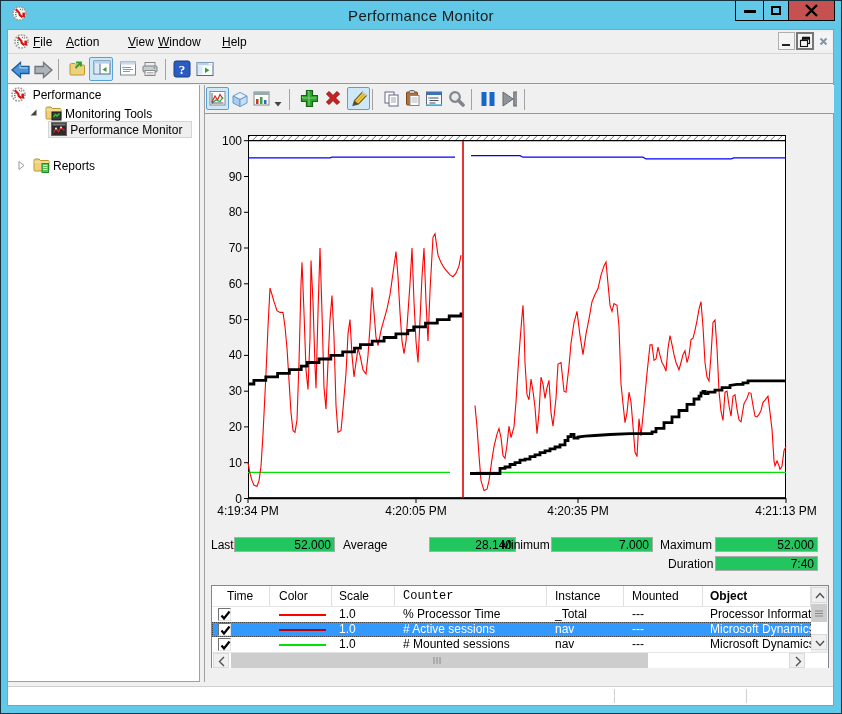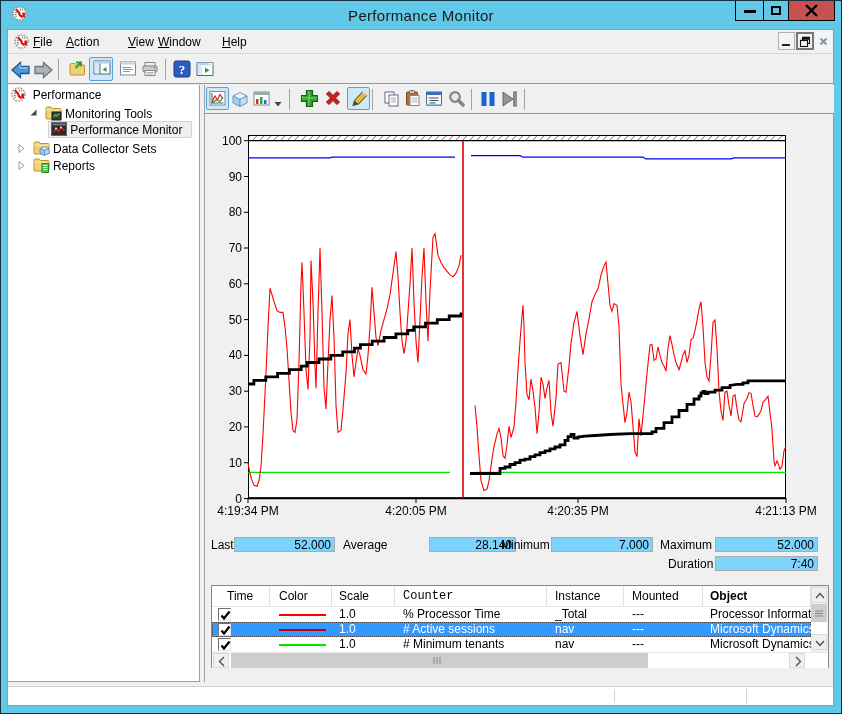--- a/index.html
+++ b/index.html
@@ -23,21 +23,21 @@
 .treerow { position:absolute; height:18px; line-height:18px; white-space:nowrap; }
 #rightpanel { position:absolute; left:196px; top:55px; width:629px; height:597px; background:#f0f0f0;
               border-left:1px solid #a0a0a0; }
 #ptoolbar { position:absolute; left:0; top:0; width:629px; height:29px; background:#f0f0f0;
             border-bottom:1px solid #979797; }
 .sep { position:absolute; top:4px; width:1px; height:21px; background:#a3a3a3; }
 .selbtn { background:#cde8f6; border:1px solid #58a0d8; border-radius:2px; }
 #statusbar { position:absolute; left:0; top:656px; width:825px; height:19px; background:#fff;
              border-top:1px solid #d0d0d0; }
 .statline { position:absolute; top:2px; bottom:2px; width:1px; background:#d0d0d0; }
-.statbox { position:absolute; height:15px; background:#7dd3fc; border:1px solid #ababab;
+.statbox { position:absolute; height:15px; background:#22c55e; border:1px solid #ababab;
            font-size:12px; text-align:right; padding:0 3px; line-height:14px; }
 .statlab { position:absolute; height:15px; font-size:12px; line-height:15px; }
 #legend { position:absolute; left:203px; top:555px; width:618px; height:83px;
           border:1px solid #828790; background:#fff; }
 .hcol { position:absolute; top:0; height:20px; border-right:1px solid #e0e0e0; background:#fff; }
 .hlab { position:absolute; top:3px; font-size:12px; }
 .cell { position:absolute; font-size:12px; line-height:15px; white-space:nowrap; }
 .cbox { position:absolute; width:13px; height:13px; background:#fff;
         border-top:1px solid #707070; border-left:1px solid #707070;
         border-bottom:1px solid #e3e3e3; border-right:1px solid #e3e3e3; }
@@ -167,33 +167,20 @@
 <polyline points="8.5,13 10.5,10.5 12,12 14.5,9.5" fill="none" stroke="#33cc33" stroke-width="1.3"></polyline>
         </svg>&nbsp;Monitoring Tools</div>
   <div class="treerow" style="left:40px;top:36px;background:#efefef;border:1px solid #d4d4d4;height:17px;line-height:17px;padding:0 9px 0 2px;">
     <svg width="16" height="14" viewBox="0 0 16 14" style="vertical-align:-2px">
           <rect x="0.5" y="0.5" width="15" height="13" fill="#2b2b2b" stroke="#666"></rect>
 <rect x="1.5" y="1.5" width="13" height="2" fill="#777"></rect>
 <polyline points="2.5,10.5 5,6.5 7.5,9.5 10,5.5 13.5,8.5" fill="none" stroke="#dd2222" stroke-width="1.4"></polyline>
 <circle cx="5" cy="6.5" r="0.9" fill="#fff"></circle>
           <circle cx="10" cy="5.5" r="0.9" fill="#fff"></circle>
         </svg>&nbsp;Performance Monitor</div>
-  <div class="treerow" style="left:9px;top:54px;">
-    <svg width="9" height="9" viewBox="0 0 9 9" style="vertical-align:0px">
-          <path d="M2 0.5 L7 4.5 L2 8.5 Z" fill="none" stroke="#9a9a9a"></path>
-        </svg>&nbsp;
-    <svg width="17" height="18" viewBox="0 0 17 18" style="vertical-align:-4px">
-          <path d="M1 4.5 Q1 3 2.5 3 L6 3 L7.5 4.5 L15 4.5 Q16 4.5 16 5.5 L16 14 Q16 15 15 15 L2 15 Q1 15 1 14 Z" fill="#efd17b" stroke="#b8962e" stroke-width="1"></path>
-<path d="M1 6 L16 6" stroke="#f7e7ae" stroke-width="1"></path>
-          <g stroke="#5588bb" stroke-width="0.8">
-            <path d="M7 9.5 L11.5 7.5 L16 9.5 L11.5 11.5 Z" fill="#cfe6f5"></path>
-            <path d="M7 9.5 L11.5 11.5 L11.5 16.5 L7 14.5 Z" fill="#9ec7e8"></path>
-            <path d="M16 9.5 L11.5 11.5 L11.5 16.5 L16 14.5 Z" fill="#b8d9f0"></path>
-          </g>
-        </svg>&nbsp;Data Collector Sets</div>
   <div class="treerow" style="left:9px;top:71px;">
     <svg width="9" height="9" viewBox="0 0 9 9" style="vertical-align:0px">
           <path d="M2 0.5 L7 4.5 L2 8.5 Z" fill="none" stroke="#9a9a9a"></path>
         </svg>&nbsp;
     <svg width="17" height="18" viewBox="0 0 17 18" style="vertical-align:-4px">
           <path d="M1 4.5 Q1 3 2.5 3 L6 3 L7.5 4.5 L15 4.5 Q16 4.5 16 5.5 L16 14 Q16 15 15 15 L2 15 Q1 15 1 14 Z" fill="#efd17b" stroke="#b8962e" stroke-width="1"></path>
 <path d="M1 6 L16 6" stroke="#f7e7ae" stroke-width="1"></path>
           <rect x="9" y="7.5" width="6.5" height="9" fill="#55c555" stroke="#2a8a2a"></rect>
 <path d="M10.2 9.5 h4 M10.2 11.5 h4 M10.2 13.5 h4" stroke="#eafaea" stroke-width="1"></path>
         </svg>&nbsp;Reports</div>
@@ -383,21 +370,21 @@
     <div class="cell" style="left:343px;">nav</div>
     <div class="cell" style="left:420px;">---</div>
     <div class="cell" style="left:498px;width:101px;overflow:hidden;">Microsoft Dynamics</div>
   </div>
   <div class="abs" style="left:0;top:51px;width:599px;height:15px;background:#fff;">
     <div class="cbox" style="left:6px;top:1px;"><svg width="13" height="13" viewBox="0 0 13 13" style="">
             <polyline points="2.5,6.5 5,9.5 10.5,2.5" fill="none" stroke="#000" stroke-width="2.2"></polyline>
           </svg></div>
     <div class="abs" style="left:67px;top:7px;width:47px;height:2px;background:#00e400;"></div>
     <div class="cell" style="left:127px;">1.0</div>
-    <div class="cell" style="left:191px;"># Minimum tenants</div>
+    <div class="cell" style="left:191px;"># Mounted sessions</div>
     <div class="cell" style="left:343px;">nav</div>
     <div class="cell" style="left:420px;">---</div>
     <div class="cell" style="left:498px;width:101px;overflow:hidden;">Microsoft Dynamics</div>
   </div>
 
   <div class="abs" style="left:599px;top:0;width:17px;height:66px;background:#f0f0f0;">
     <div class="sbtn" style="left:0px;top:1px;width:16px;height:16px;"><svg width="16" height="16" viewBox="0 0 16 16" style="">
             <path d="M4 10 L8 5.5 L12 10" fill="none" stroke="#505050" stroke-width="1.4"></path>
           </svg></div>
     <div class="abs" style="left:0px;top:18px;width:16px;height:18px;background:#cdcdcd;">

